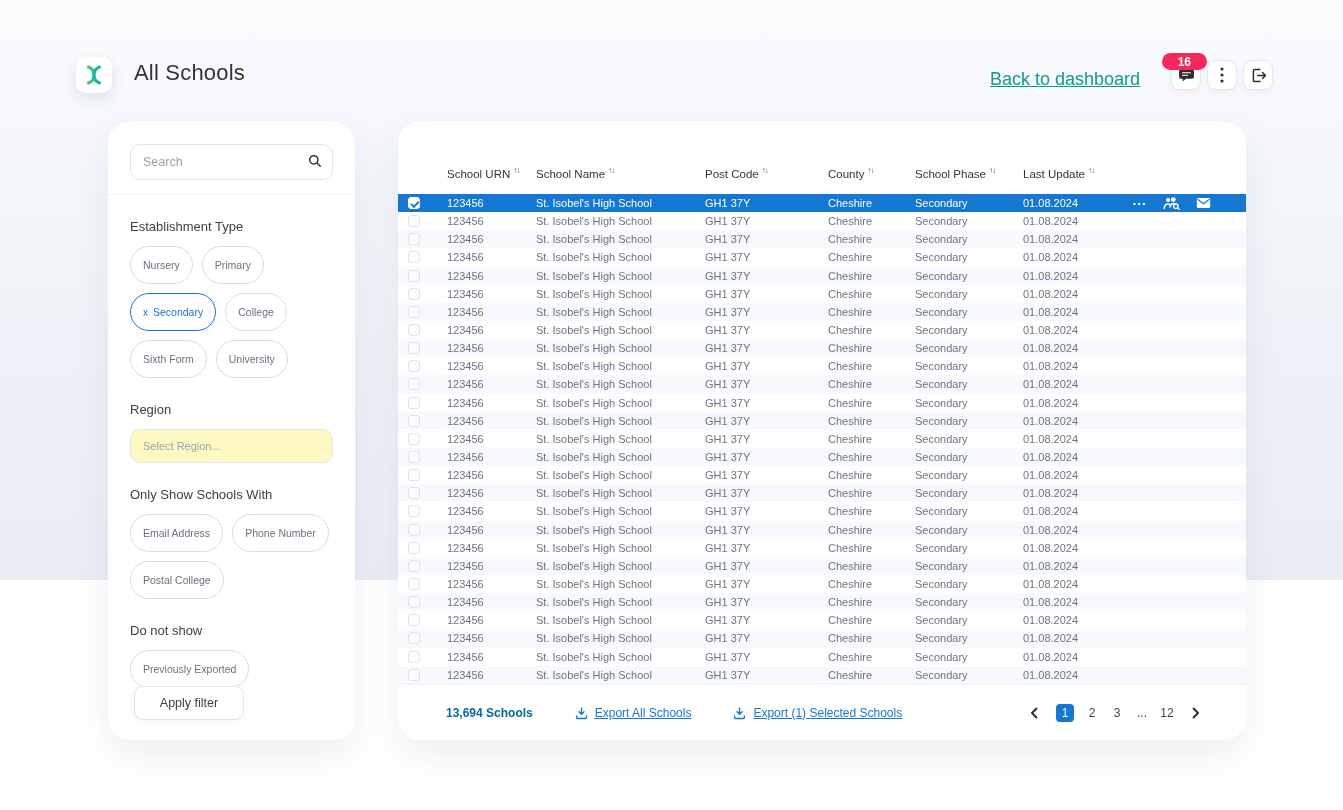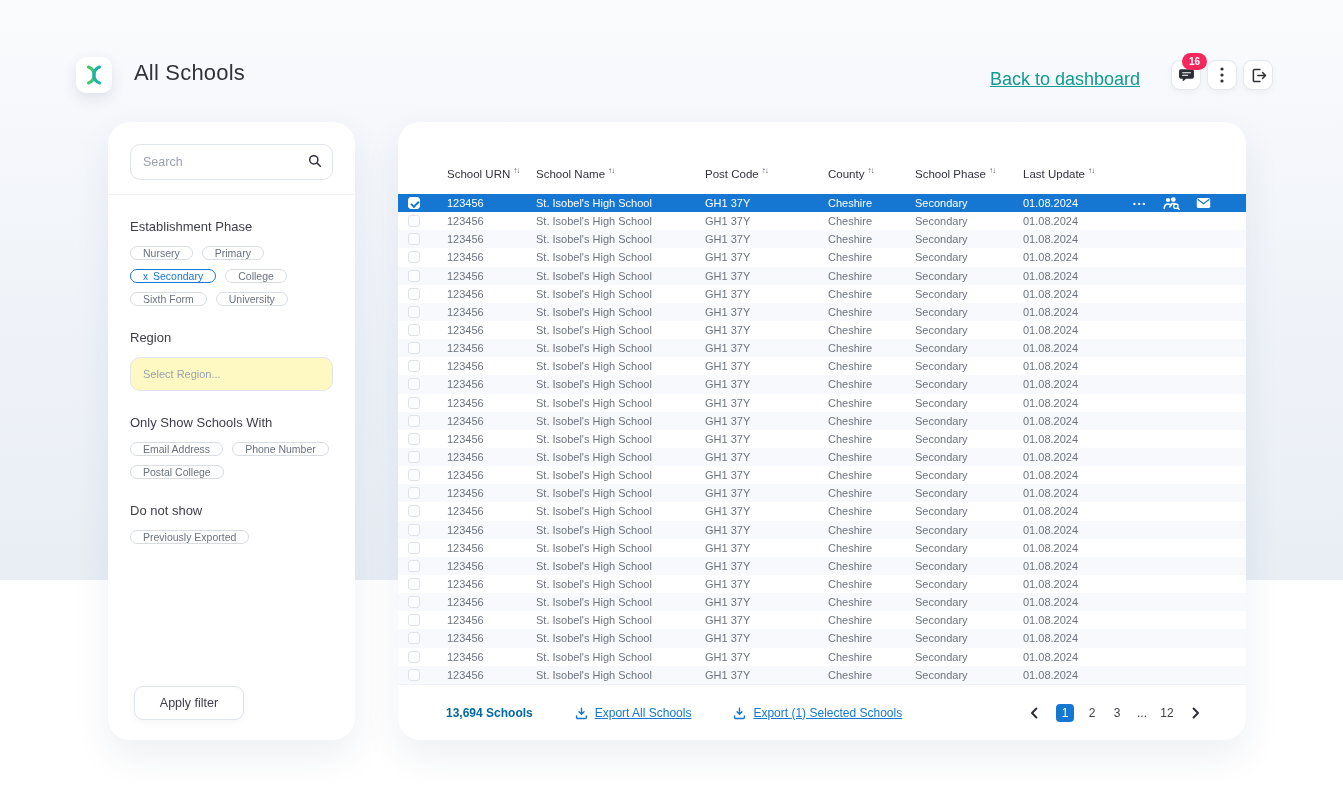--- a/index.html
+++ b/index.html
@@ -27,22 +27,22 @@
     position: absolute; right: 203px; top: 69px; font-size: 18px; color: #0f9b8f;
     text-decoration: underline; font-weight: 500; cursor: pointer;
   }
   .top-actions { position: absolute; left: 1171px; top: 60px; display: flex; gap: 6px; }
   .icon-btn {
     position: relative; width: 30px; height: 30px; border-radius: 9px; background: #fff;
     border: 1px solid #e4e8ef; display: flex; align-items: center; justify-content: center; cursor: pointer;
     box-shadow: 0 2px 6px rgba(40,60,100,0.05);
   }
   .badge {
-    position: absolute; top: -8px; right: -7px; min-width: 17px; height: 17px; padding: 0 7px;
-    background: #f6275c; color: #fff; font-size: 10px; font-weight: 700; border-radius: 9px;
+    position: absolute; top: -8px; right: -7px; min-width: 17px; height: 17px; padding: 0 16px;
+    background: #f6275c; color: #fff; font-size: 12px; font-weight: 700; border-radius: 9px;
     display: flex; align-items: center; justify-content: center;
   }
 
   
   .sidebar {
     position: absolute; left: 108px; top: 122px; width: 247px; height: 618px;
     background: #fff; border-radius: 22px; padding: 22px;
   }
   .search { position: relative; }
   .search input {
@@ -50,21 +50,21 @@
     padding: 0 30px 0 12px; font-size: 12.5px; color: #1d4ed8; outline: none;
     font-family: inherit; background: #fff;
   }
   .search input::placeholder, .region-input::placeholder { color: #9aa2af; }
   .search-ic { position: absolute; right: 11px; top: 10px; cursor: pointer; display: flex; }
   .divider { margin: 14px -22px 0; border-top: 1px solid #eef1f5; }
   .section-label { margin-top: 24px; font-size: 13px; color: #3e3e48; }
   .chips { display: flex; flex-wrap: wrap; gap: 9px; margin-top: 12px; }
   .chip {
     display: inline-flex; align-items: center; gap: 5px;
-    border: 1px solid #d8dce3; border-radius: 999px; padding: 0 12px;
+    border: 1px solid #d8dce3; border-radius: 999px; padding: 12px 12px;
     font-size: 10.5px; color: #6a7280; background: #fff; cursor: pointer; white-space: nowrap;
   }
   .chip.selected { border-color: #1577d1; color: #1577d1; }
   .chip-x { font-size: 10px; }
   .region-input {
     width: 100%; height: 34px; margin-top: 12px; border: 1px solid #e1e5ec; border-radius: 10px;
     padding: 4px 12px; font-size: 11px; color: #3a3a44; outline: none; font-family: inherit; background: #fef9c3;
   }
   .apply-btn {
     position: absolute; left: 26px; bottom: 20px; width: 110px; height: 34px;
@@ -166,21 +166,21 @@
       <input type="text" placeholder="Search" style="">
       <span class="search-ic">
         <svg width="14" height="14" viewBox="0 0 14 14">
           <circle cx="5.8" cy="5.8" r="4.1" fill="none" stroke="#33333d" stroke-width="1.5"></circle>
           <path d="M9 9l3.3 3.3" stroke="#33333d" stroke-width="1.5" stroke-linecap="round"></path>
         </svg>
       </span>
     </div>
     <div class="divider"></div>
 
-    <div class="section-label">Establishment Phase</div>
+    <div class="section-label">Establishment Type</div>
     <div class="chips" id="establishment-chips">
         <span class="chip">
           <span>Nursery</span>
         </span>
         <span class="chip">
           <span>Primary</span>
         </span>
         <span class="chip selected">
           <span class="chip-x">x</span>
           <span>Secondary</span>

